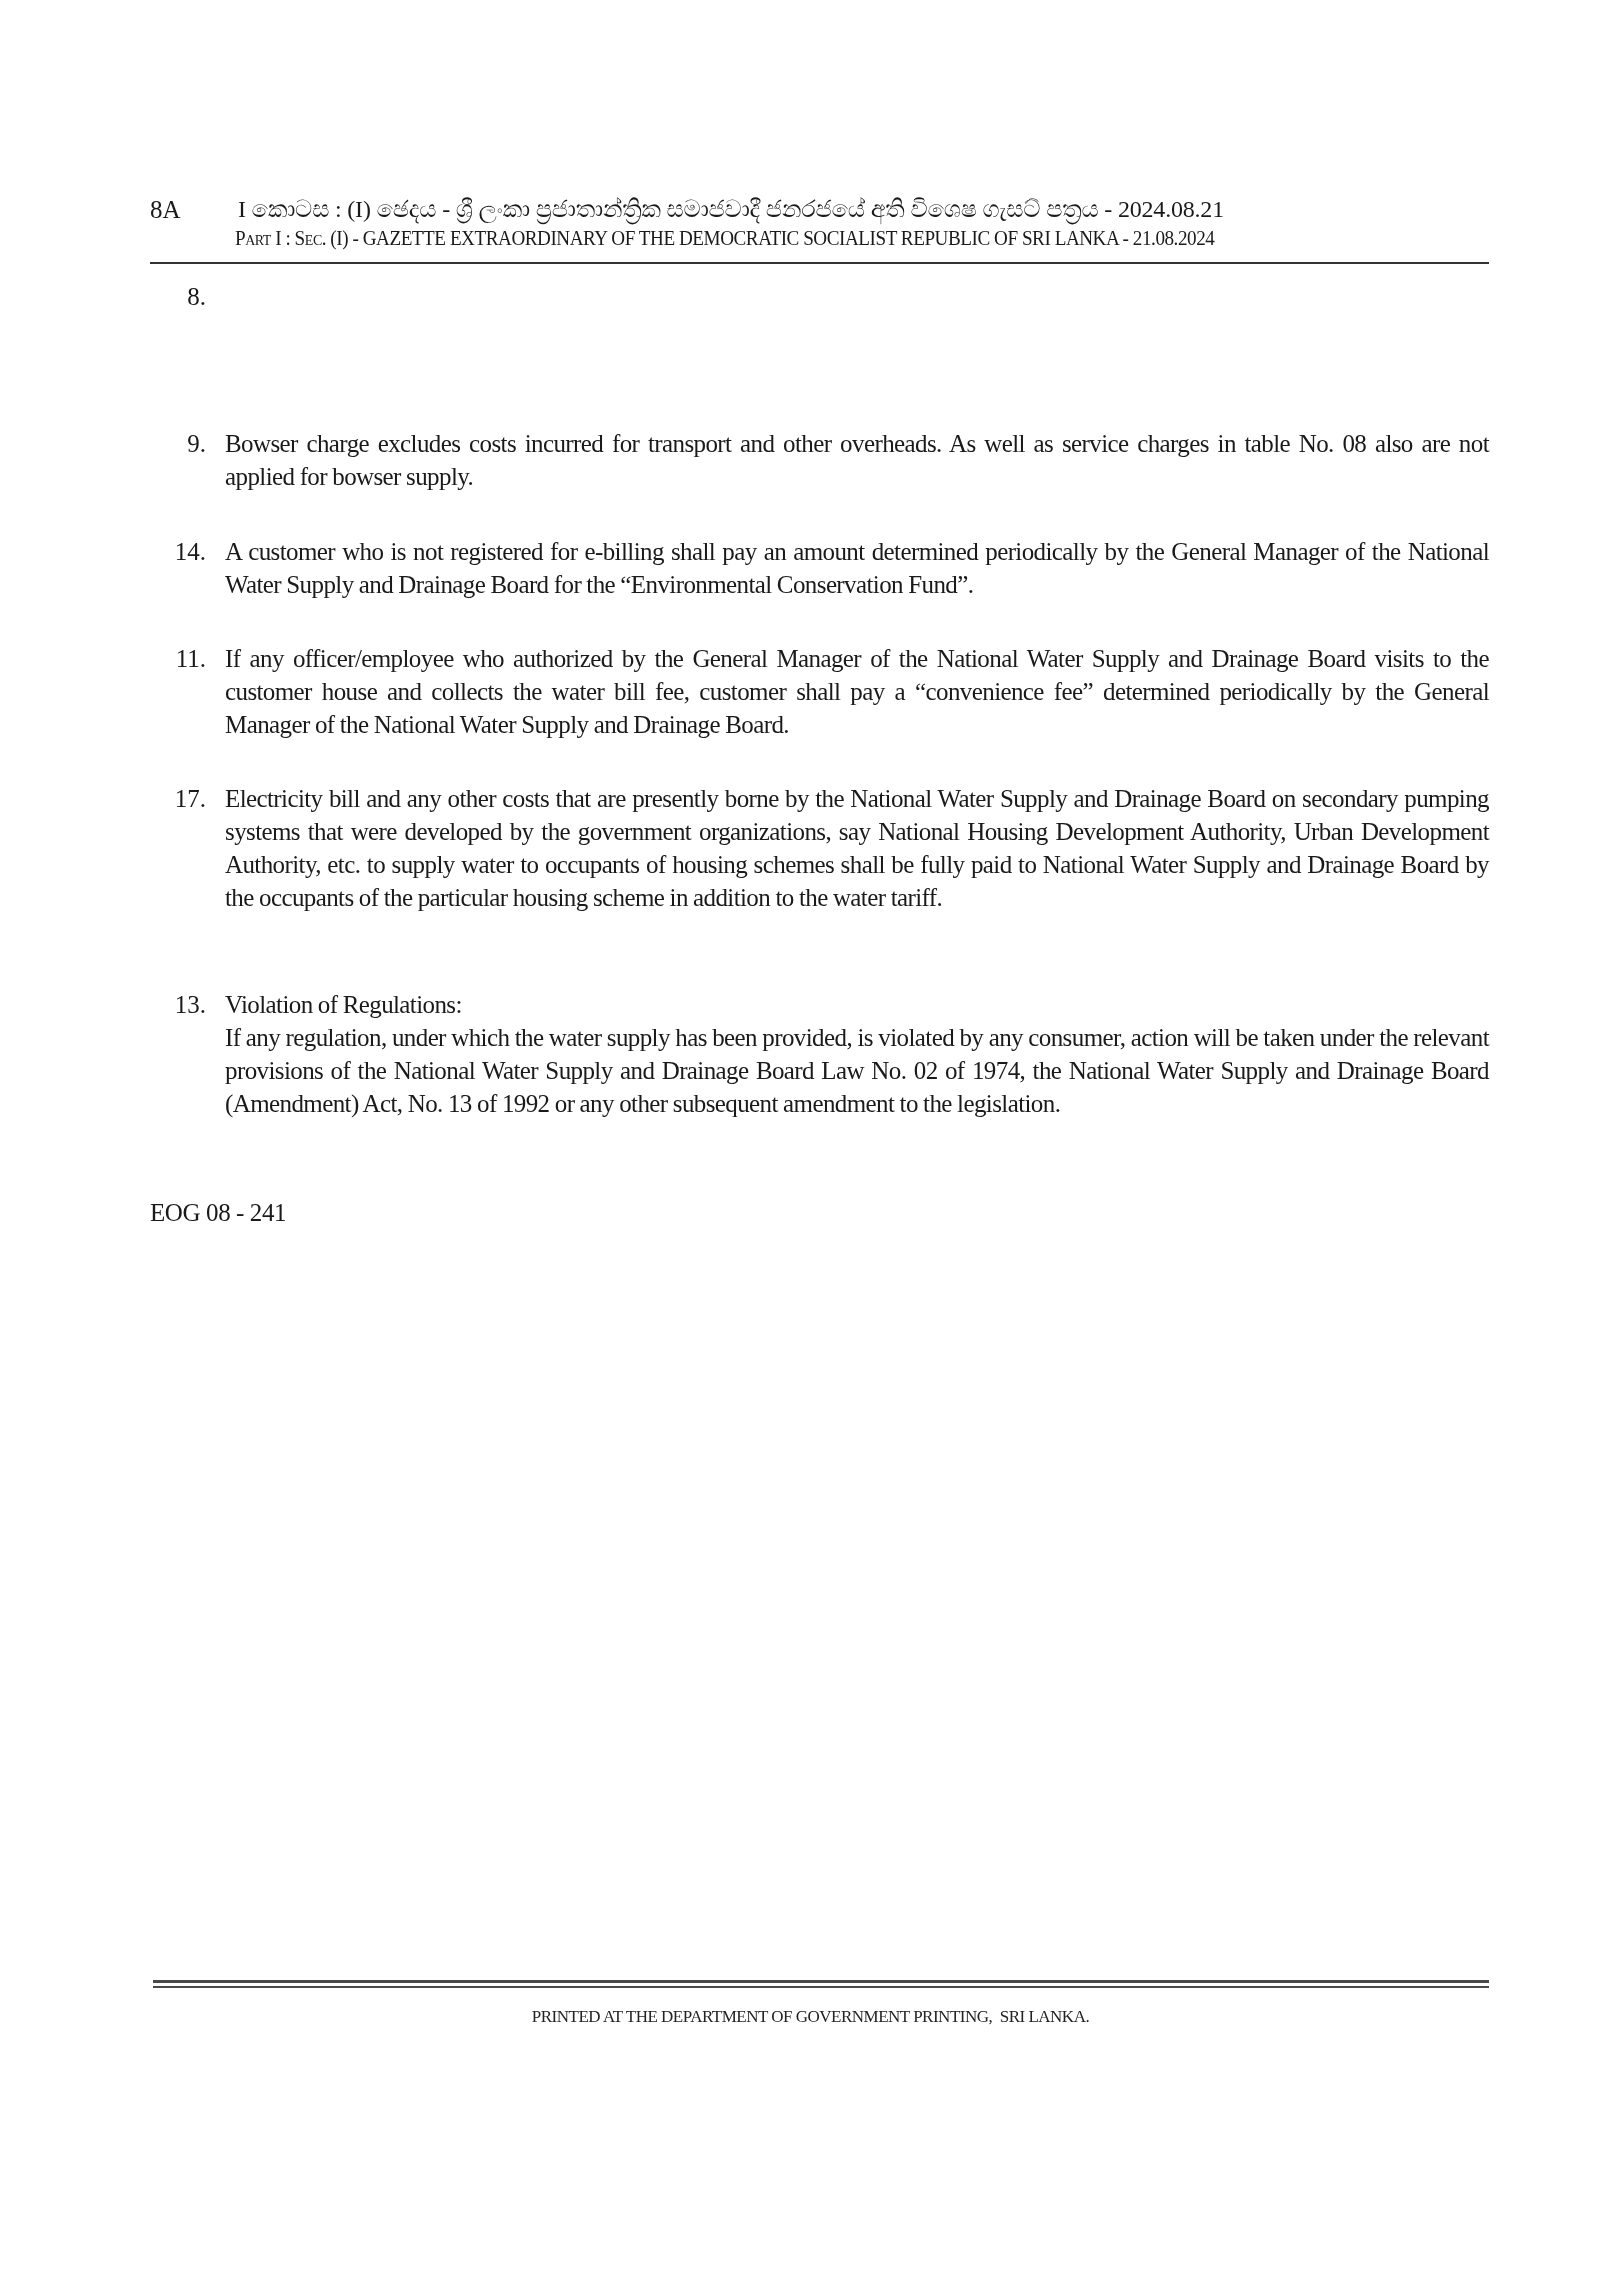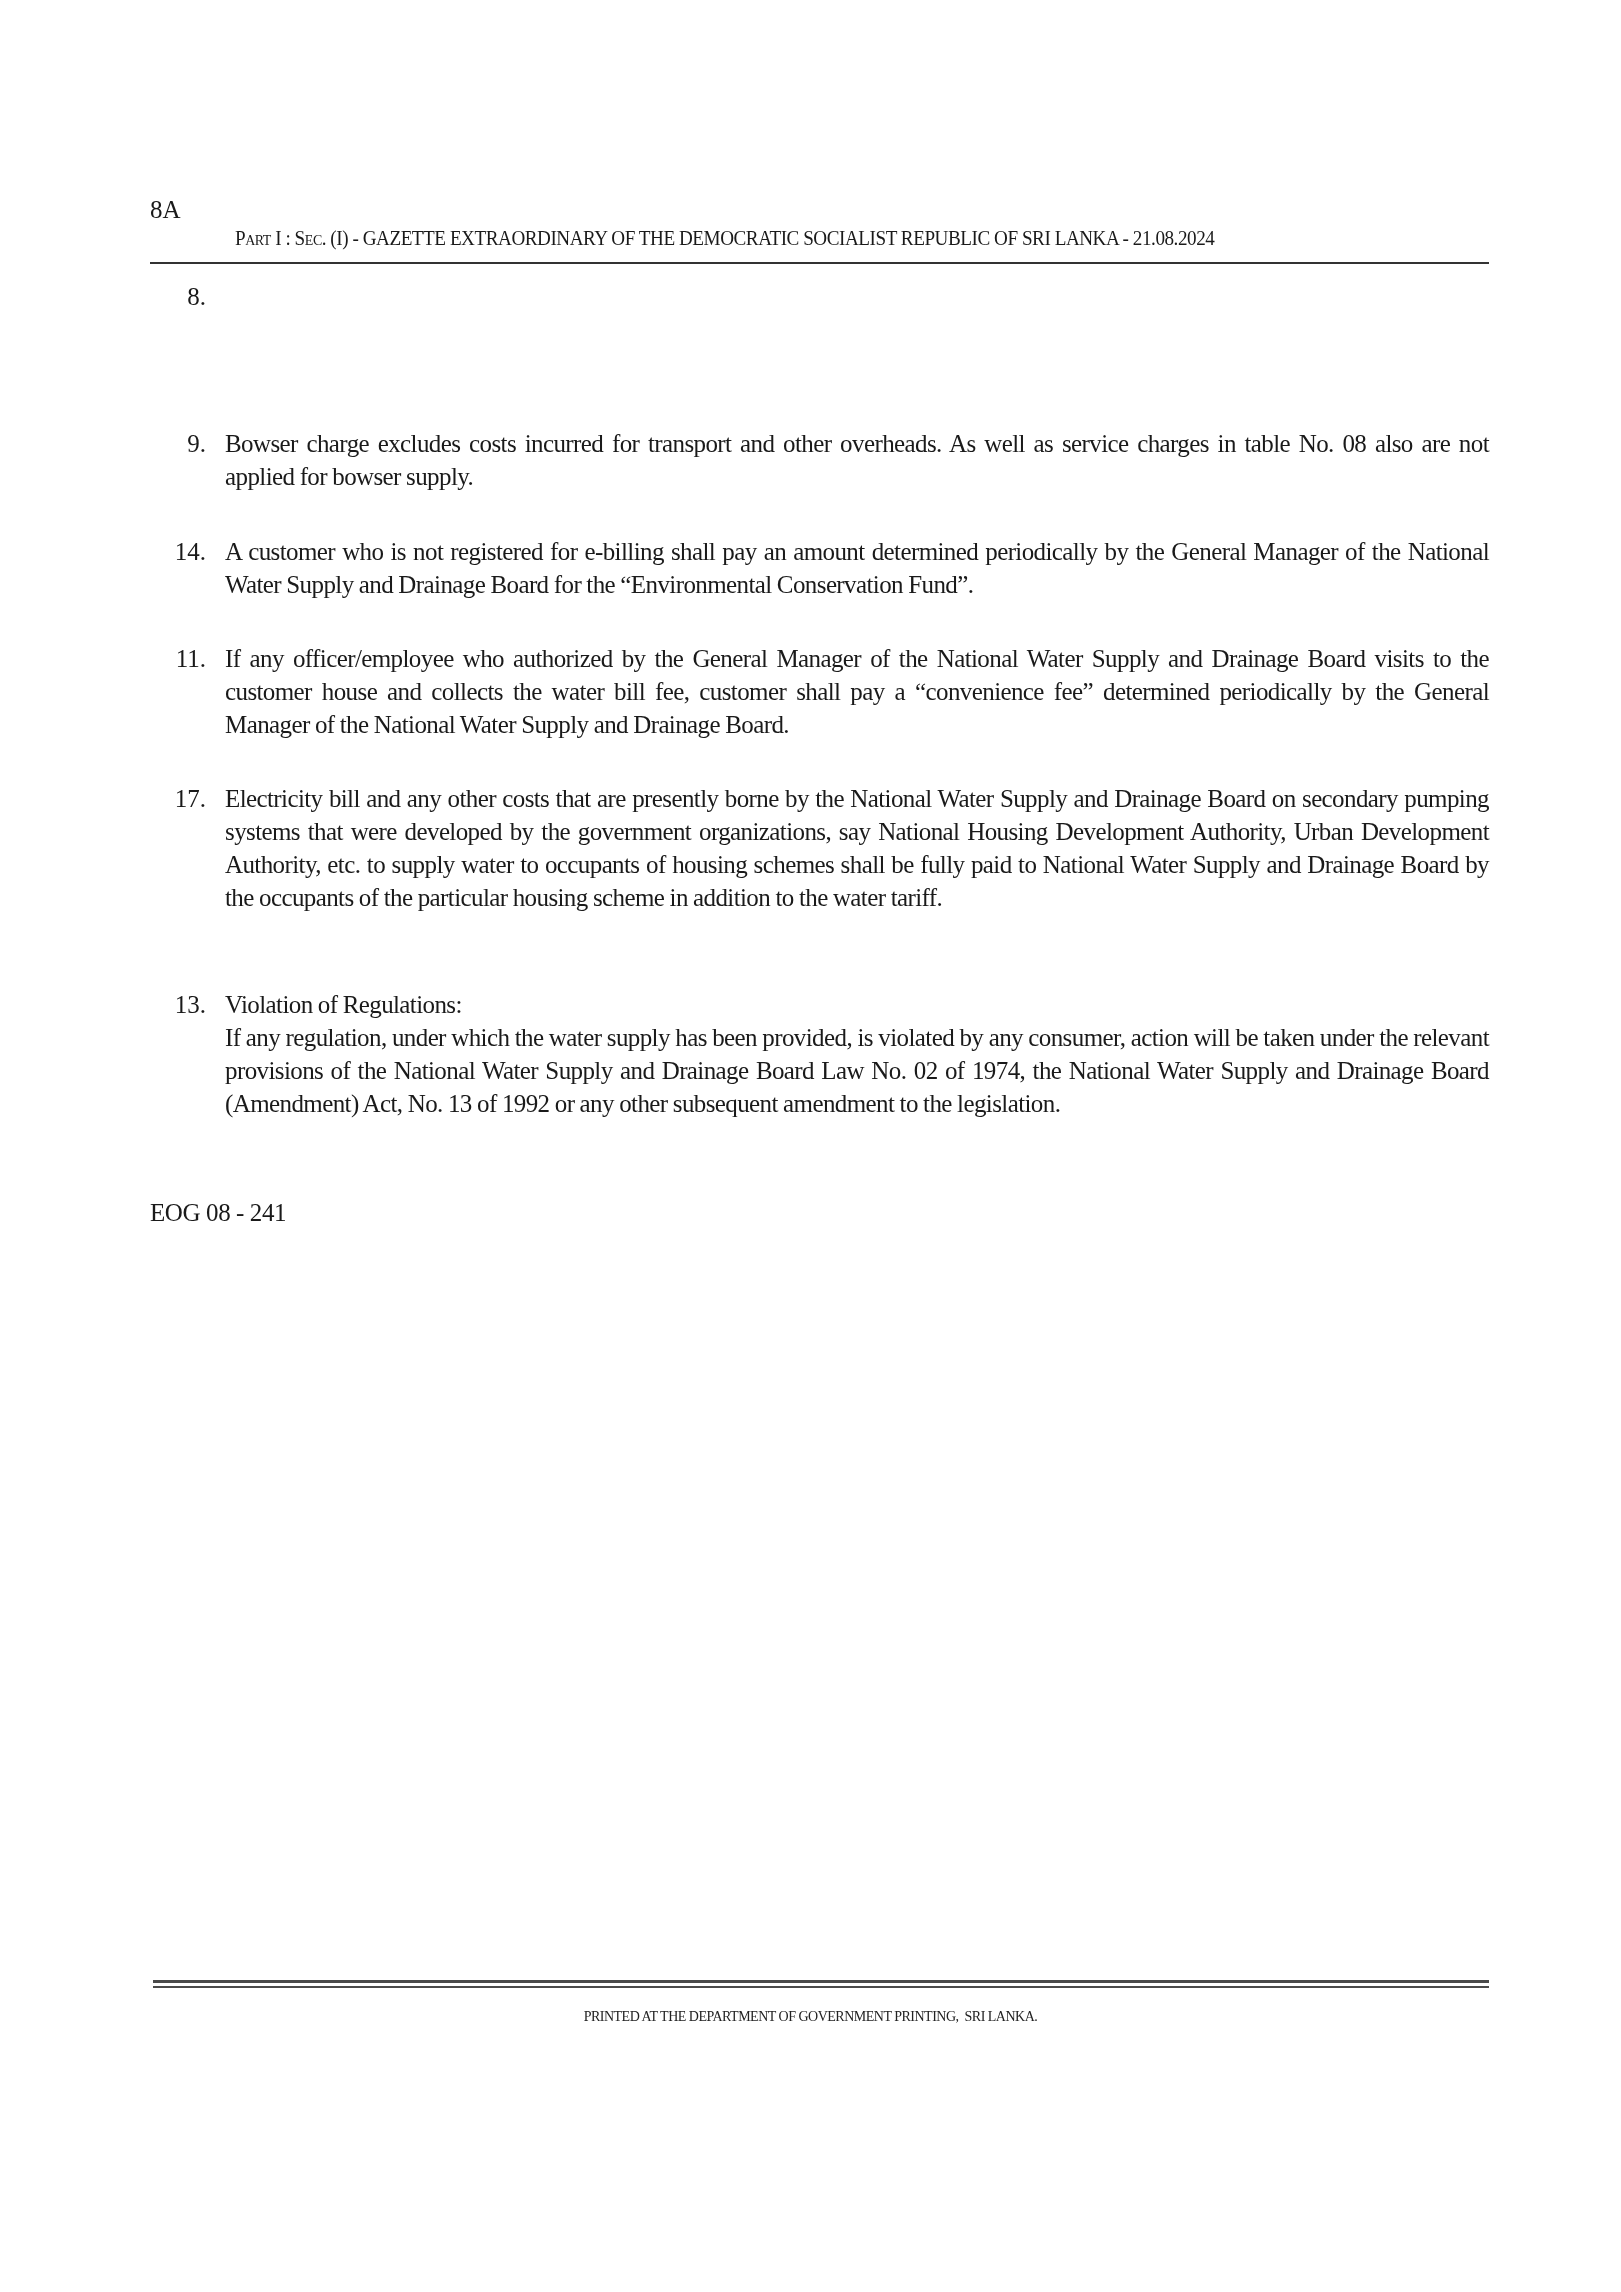--- a/index.html
+++ b/index.html
@@ -23,28 +23,29 @@
   .item-text p { margin: 0; }
   .item-title { font-size: 25px; line-height: 33px; margin: 0; }
   .item-para { margin: 8px 0 0 0; font-size: 25px; line-height: 33px; text-align: justify; text-align-last: left; }
   .justify-last-left { text-align: justify; text-align-last: left; }
 
   .eog { position: absolute; left: 150px; top: 1198px; font-size: 25px; line-height: 30px; letter-spacing: -0.4px; text-align: center; }
 
   
   .ftr-rule1 { position: absolute; left: 153px; top: 1980px; width: 1336px; height: 2.7px; background: #4a4a4a; }
   .ftr-rule2 { position: absolute; left: 153px; top: 1986px; width: 1336px; height: 1.8px; background: #4a4a4a; }
-  .ftr-text { position: absolute; left: 0; width: 1621px; top: 2006px; text-align: center; font-size: 14px; line-height: 21.5px; letter-spacing: -0.5px; color: #222; }
+  .ftr-text { position: absolute; left: 0; width: 1621px; top: 2006px; text-align: center; font-size: 17px; line-height: 21.5px; letter-spacing: -0.5px; color: #222; }
 </style>
 </head>
 <body>
 
 <div class="page">
 
   <div class="hdr-pageno">8A</div>
+  <div class="hdr-sinhala">I කොටස : (I) ඡෙදය - ශ්‍රී ලංකා ප්‍රජාතාන්ත්‍රික සමාජවාදී ජනරජයේ අති විශෙෂ ගැසට් පත්‍රය - 2024.08.21</div>
   <div class="hdr-english">
     <span class="sc-big">P</span><span class="sc-small">ART</span><span class="sc-big" style="white-space:pre"> I : </span><span class="sc-big">S</span><span class="sc-small">EC</span><span class="sc-big">. (I) - GAZETTE EXTRAORDINARY OF THE DEMOCRATIC SOCIALIST REPUBLIC OF SRI LANKA - 21.08.2024</span>
   </div>
   <div class="hdr-rule"></div>
 
   <div class="item" style="top:280px;">
     <div class="item-num">8.</div>
     <div class="item-text">
     </div>
   </div>

